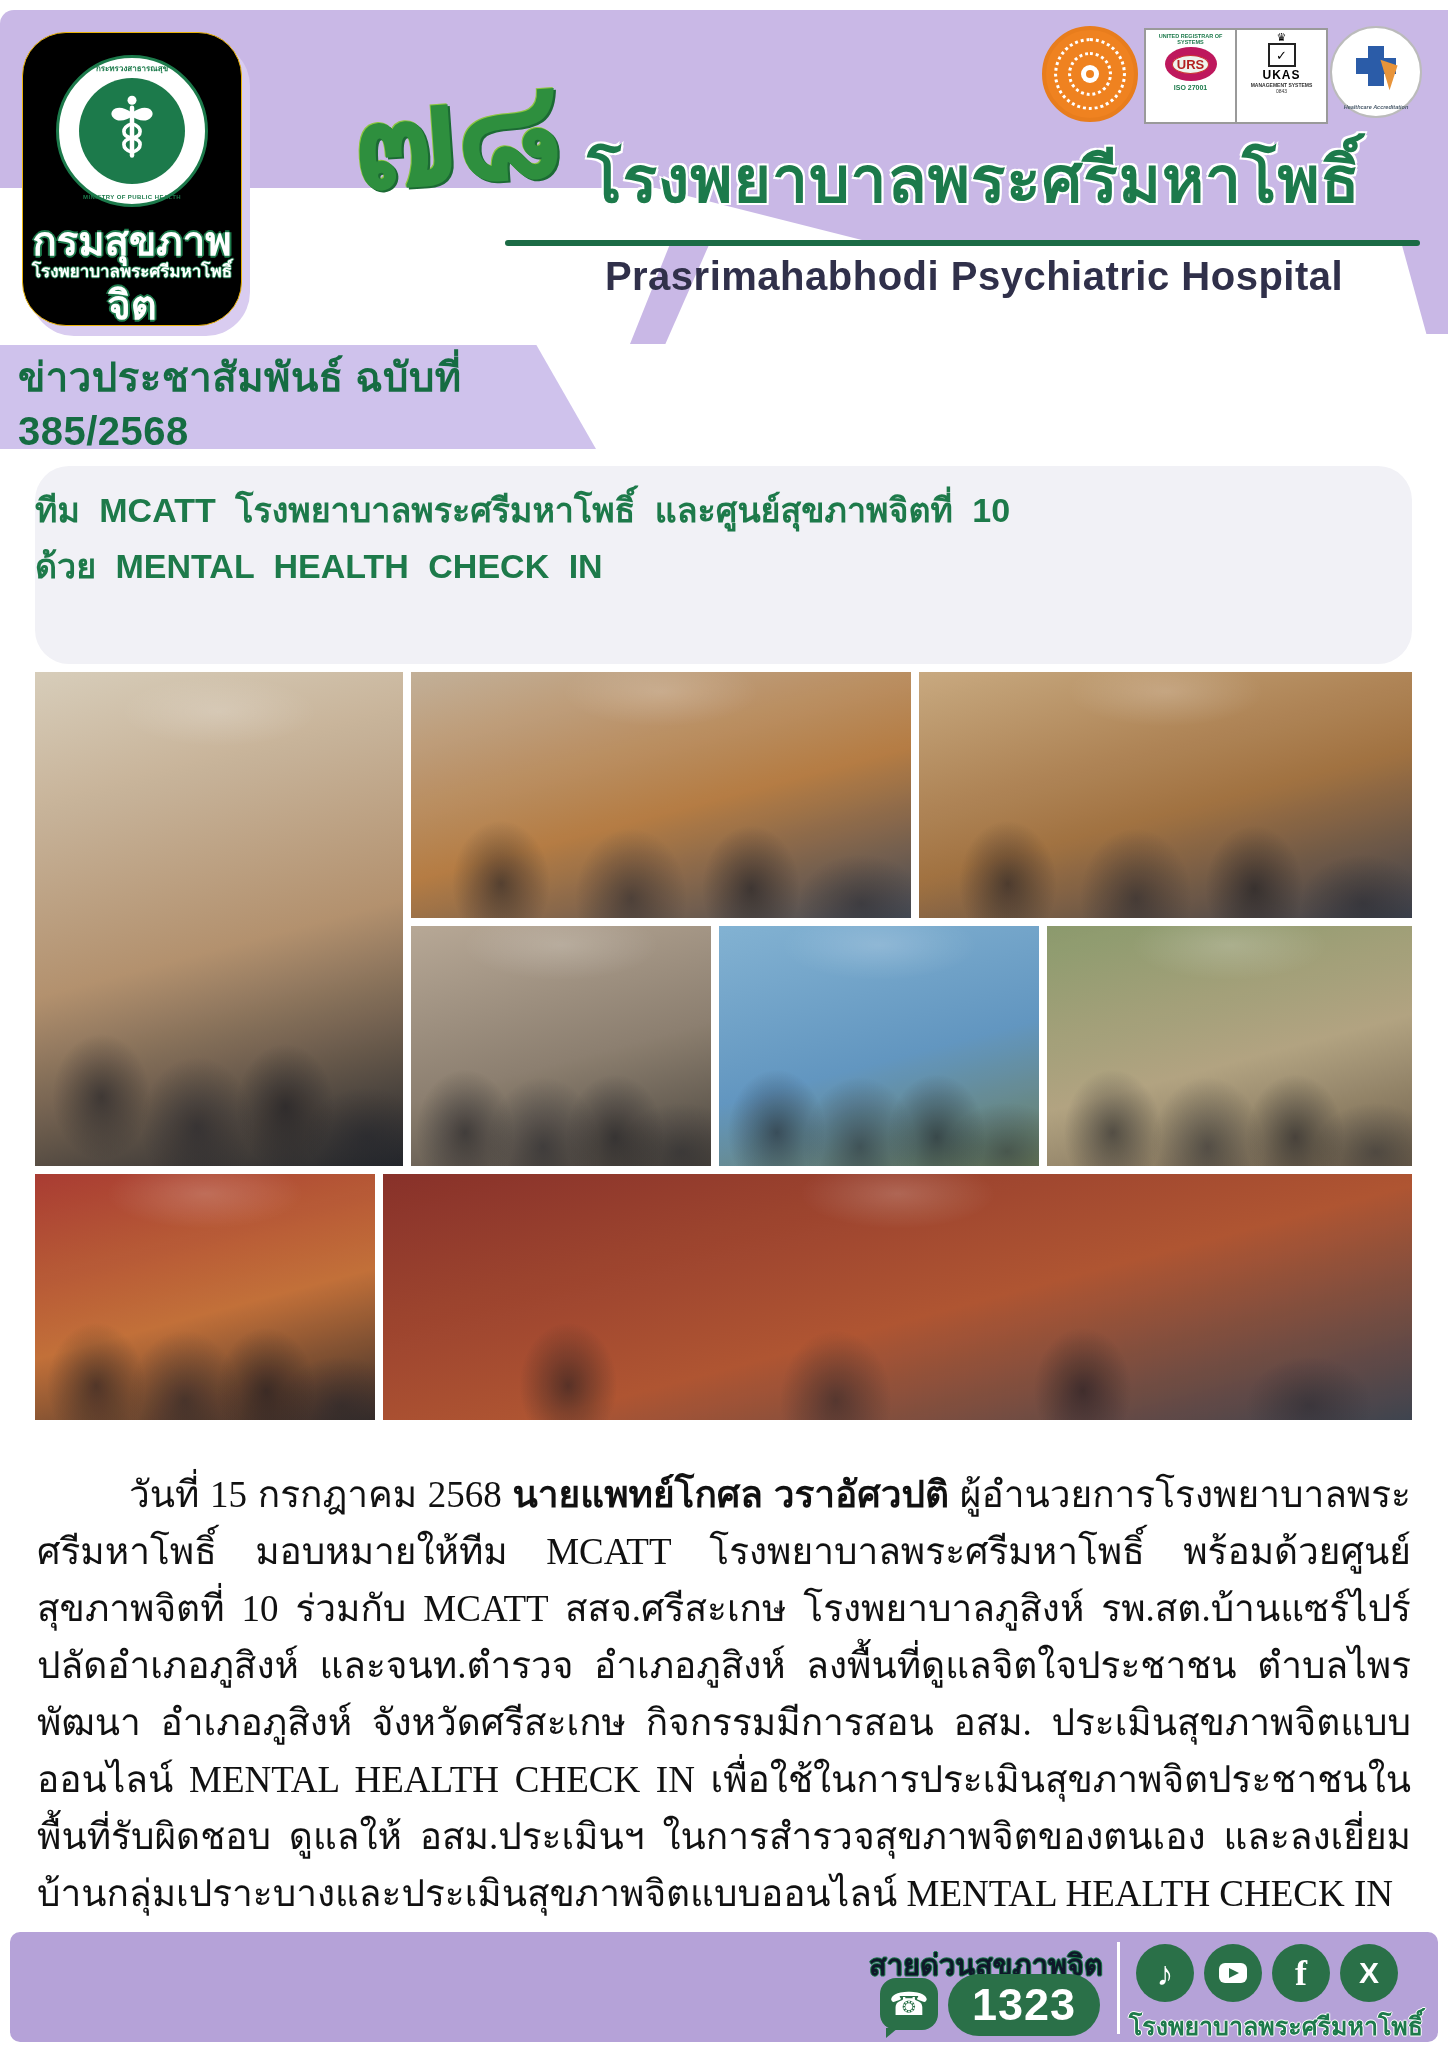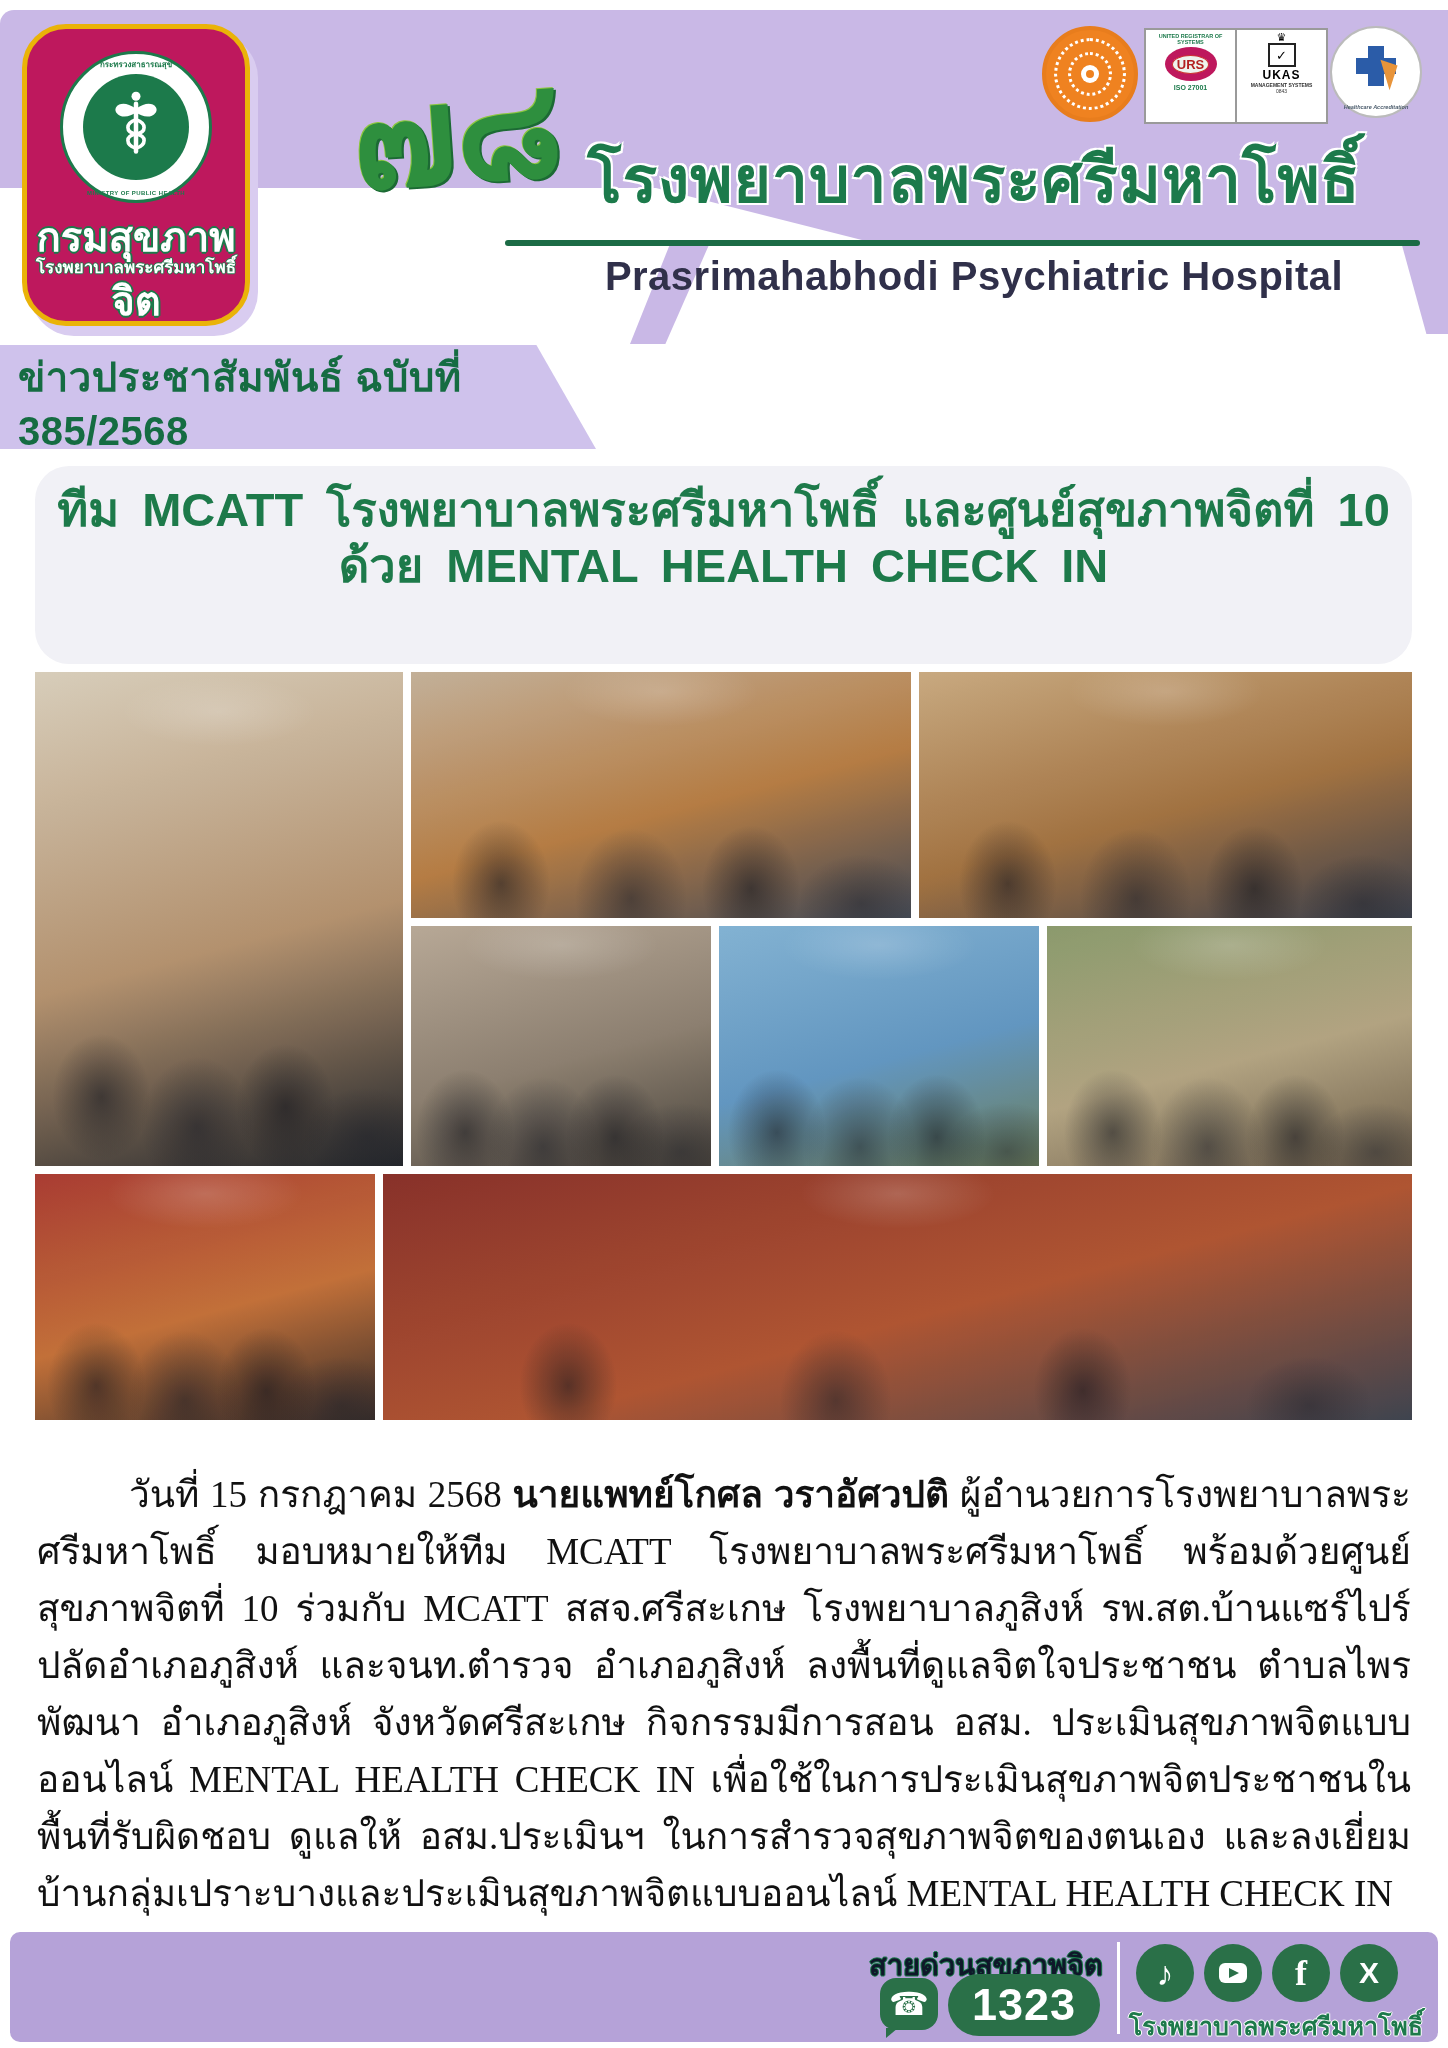--- a/index.html
+++ b/index.html
@@ -10,22 +10,22 @@
   .top-band{position:absolute;left:0;top:10px;width:1448px;height:178px;background:#c9b8e6;
             border-top-left-radius:14px;}
   .skew-band{position:absolute;left:656px;top:188px;width:792px;height:52px;background:#c9b8e6;
              clip-path:polygon(0 0,100% 0,100% 100%,26% 100%);}
   .skew-stub{position:absolute;left:630px;top:240px;width:104px;height:104px;background:#c9b8e6;
              clip-path:polygon(40% 0,78% 0,34% 100%,0 100%);}
   .skew-right{position:absolute;left:1400px;top:238px;width:48px;height:96px;background:#c9b8e6;
              clip-path:polygon(0 0,100% 0,100% 100%,55% 100%);}
 
   
-  .logo-card{position:absolute;left:22px;top:24px;width:218px;height:292px;background:#be185d;
-             border:5px solid #eab308;border-radius:44px;box-shadow:8px 10px 0 #d9ccf0;}
+  .logo-card{position:absolute;left:22px;top:32px;width:218px;height:292px;background:#000000;
+             border:1px solid #eab308;border-radius:44px;box-shadow:8px 10px 0 #d9ccf0;}
   .seal{position:absolute;left:33px;top:22px;width:146px;height:146px;border-radius:50%;
         background:#ffffff;border:3px solid #1c7a4b;}
   .seal-inner{position:absolute;left:20px;top:20px;width:106px;height:106px;border-radius:50%;
               background:#1c7a4b;display:flex;align-items:center;justify-content:center;}
   .seal-arc{position:absolute;width:100%;text-align:center;color:#1c7a4b;font-weight:bold;}
   .seal-arc.top{top:4px;font-size:8px;}
   .seal-arc.bottom{bottom:4px;font-size:6px;letter-spacing:.4px;}
   .logo-dept{position:absolute;left:0;top:176px;width:100%;text-align:center;font-size:40px;
              font-weight:bold;color:#ffffff;
              text-shadow:-2px 0 #1c7a4b,2px 0 #1c7a4b,0 -2px #1c7a4b,0 2px #1c7a4b,1px 1px #1c7a4b;}
@@ -81,21 +81,21 @@
 
   
   .news-banner{position:absolute;left:0;top:345px;width:596px;height:104px;background:#cfc2ec;
                clip-path:polygon(0 0,90% 0,100% 100%,0 100%);display:flex;align-items:flex-start;}
   .news-banner span{margin-left:18px;font-size:40px;font-weight:bold;color:#156c42;
                     letter-spacing:.5px;}
 
   
   .headline-card{position:absolute;left:35px;top:466px;width:1377px;height:198px;
                  background:#f1f1f6;border-radius:34px;padding-top:16px;box-sizing:border-box;}
-  .headline-line{width:100%;text-align:center;font-size:47px;font-weight:bold;color:#1d7a4a;
+  .headline-line{width:100%;text-align:left;font-size:34px;font-weight:bold;color:#1d7a4a;
                  line-height:56px;word-spacing:10px;}
 
   
   .photo{position:absolute;overflow:hidden;filter:saturate(.92);}
   .photo::after{content:"";position:absolute;inset:0;background:
     radial-gradient(70px 90px at 18% 86%, rgba(20,22,30,.55), transparent 70%),
     radial-gradient(80px 100px at 44% 92%, rgba(25,28,38,.5), transparent 70%),
     radial-gradient(70px 90px at 68% 88%, rgba(18,20,28,.55), transparent 70%),
     radial-gradient(90px 70px at 90% 94%, rgba(30,33,42,.45), transparent 70%),
     radial-gradient(140px 50px at 50% 8%, rgba(255,255,255,.18), transparent 70%);}

